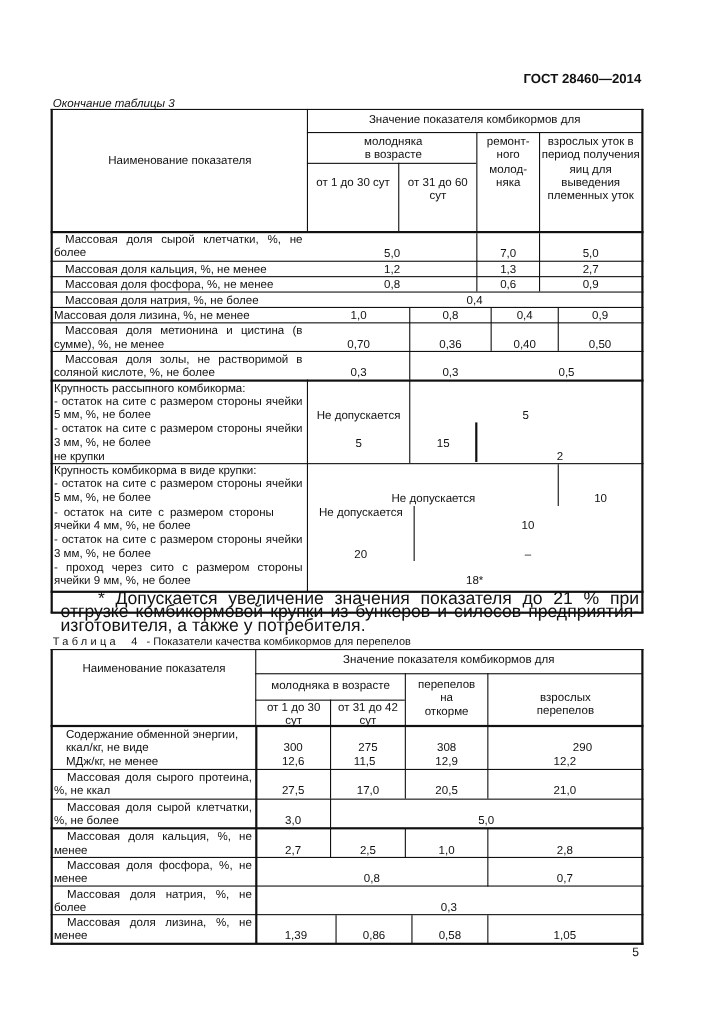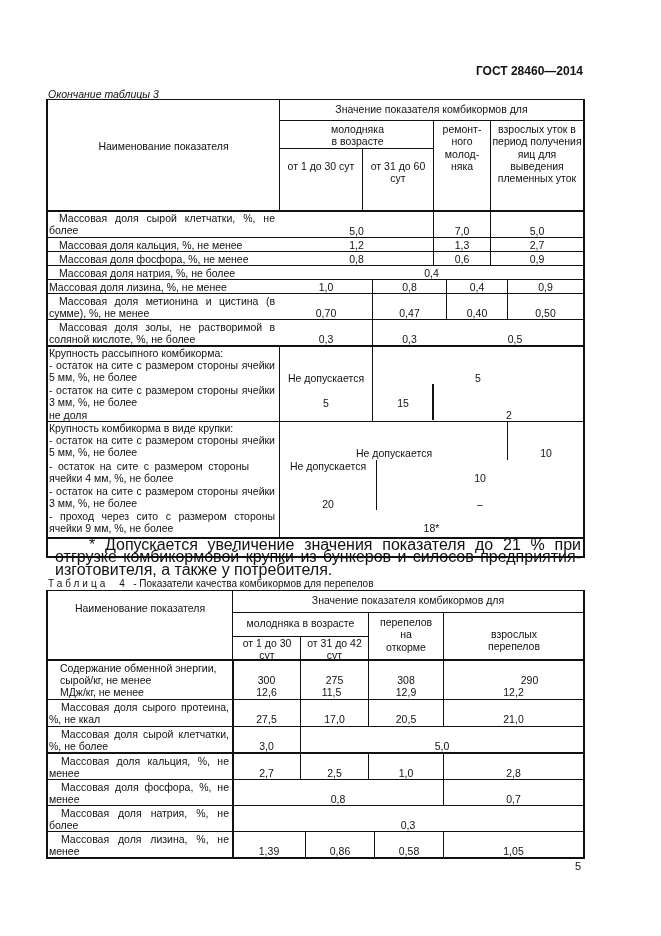--- a/index.html
+++ b/index.html
@@ -71,38 +71,38 @@
 
   <div class="t" style="left:49px;top:281px;width:230px">Массовая доля лизина, %, не менее</div>
   <div class="t c" style="left:280px;top:281px;width:92px">1,0</div>
   <div class="t c" style="left:373px;top:281px;width:73px">0,8</div>
   <div class="t c" style="left:447px;top:281px;width:60px">0,4</div>
   <div class="t c" style="left:508px;top:281px;width:75px">0,9</div>
   <div class="b" style="left:46px;top:293px;width:539px;height:1px"></div>
 
   <div class="t j" style="left:49px;top:295px;width:226px;text-indent:10px">Массовая доля метионина и цистина (в сумме), %, не менее</div>
   <div class="t c" style="left:280px;top:307px;width:92px">0,70</div>
-  <div class="t c" style="left:373px;top:307px;width:73px">0,47</div>
+  <div class="t c" style="left:373px;top:307px;width:73px">0,36</div>
   <div class="t c" style="left:447px;top:307px;width:60px">0,40</div>
   <div class="t c" style="left:508px;top:307px;width:75px">0,50</div>
   <div class="b" style="left:446px;top:280px;width:1px;height:39px"></div>
   <div class="b" style="left:507px;top:280px;width:1px;height:39px"></div>
   <div class="b" style="left:46px;top:319px;width:539px;height:1px"></div>
 
   <div class="t j" style="left:49px;top:321px;width:226px;text-indent:10px">Массовая доля золы, не растворимой в соляной кислоте, %, не более</div>
   <div class="t c" style="left:280px;top:333px;width:92px">0,3</div>
   <div class="t c" style="left:373px;top:333px;width:73px">0,3</div>
   <div class="t c" style="left:447px;top:333px;width:136px">0,5</div>
   <div class="b" style="left:372px;top:280px;width:1px;height:65px"></div>
   <div class="b" style="left:46px;top:345px;width:539px;height:2px"></div>
 
   <div class="t" style="left:49px;top:347px;width:226px">Крупность рассыпного комбикорма:</div>
   <div class="t j" style="left:49px;top:359px;width:226px">- остаток на сите с размером стороны ячейки 5 мм, %, не более</div>
   <div class="t j" style="left:49px;top:384px;width:226px">- остаток на сите с размером стороны ячейки 3 мм, %, не более</div>
-  <div class="t" style="left:49px;top:409px;width:226px">не доля</div>
+  <div class="t" style="left:49px;top:409px;width:226px">не крупки</div>
   <div class="t c" style="left:280px;top:372px;width:92px">Не допускается</div>
   <div class="t c" style="left:373px;top:372px;width:210px">5</div>
   <div class="t c" style="left:280px;top:397px;width:92px">5</div>
   <div class="t c" style="left:373px;top:397px;width:60px">15</div>
   <div class="t c" style="left:435px;top:409px;width:148px">2</div>
   <div class="b" style="left:372px;top:345px;width:1px;height:76px"></div>
   <div class="b" style="left:432px;top:384px;width:2px;height:36px"></div>
   <div class="b" style="left:46px;top:421px;width:539px;height:1px"></div>
 
   <div class="t" style="left:49px;top:422px;width:226px">Крупность комбикорма в виде крупки:</div>
@@ -148,21 +148,21 @@
 
   <div class="t c" style="left:48px;top:602px;width:184px">Наименование показателя</div>
   <div class="t c" style="left:233px;top:594px;width:350px">Значение показателя комбикормов для</div>
   <div class="t c" style="left:233px;top:617px;width:135px">молодняка в возрасте</div>
   <div class="t c" style="left:237px;top:635px;width:60px;padding-top:2px">от 1 до 30 сут</div>
   <div class="t c" style="left:301px;top:635px;width:67px;padding-top:2px">от 31 до 42 сут</div>
   <div class="t c" style="left:380px;top:616px;width:52px">перепелов на откорме</div>
   <div class="t c" style="left:480px;top:628px;width:68px">взрослых перепелов</div>
 
   <div class="t" style="left:60px;top:662px;width:170px">Содержание обменной энергии,</div>
-  <div class="t" style="left:60px;top:674px;width:170px">сырой/кг, не менее</div>
+  <div class="t" style="left:60px;top:674px;width:170px">ккал/кг, не виде</div>
   <div class="t" style="left:60px;top:686px;width:170px">МДж/кг, не менее</div>
   <div class="t c" style="left:233px;top:674px;width:67px">300</div>
   <div class="t c" style="left:301px;top:674px;width:67px">275</div>
   <div class="t c" style="left:369px;top:674px;width:74px">308</div>
   <div class="t c" style="left:460px;top:674px;width:139px">290</div>
   <div class="t c" style="left:233px;top:686px;width:67px">12,6</div>
   <div class="t c" style="left:298px;top:686px;width:67px">11,5</div>
   <div class="t c" style="left:369px;top:686px;width:74px">12,9</div>
   <div class="t c" style="left:444px;top:686px;width:139px">12,2</div>
   <div class="b" style="left:46px;top:699px;width:539px;height:1px"></div>

